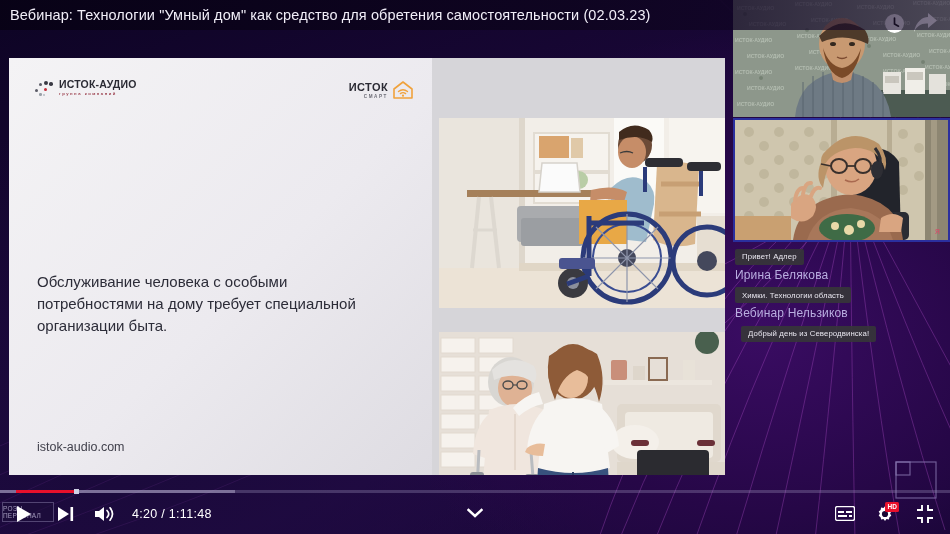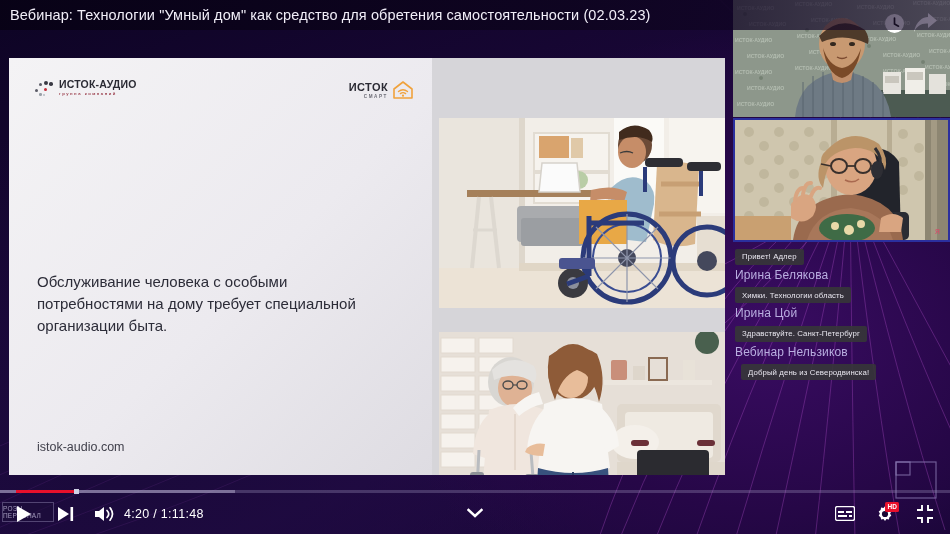--- a/index.html
+++ b/index.html
@@ -133,21 +133,21 @@
     position: absolute; left: 2px; top: 9px; width: 52px; height: 20px;
     border: 1px solid rgba(150,140,185,.45);
     background: rgba(30,14,58,.55);
     color: rgba(205,198,230,.75); font-size: 6.5px;
     display: flex; align-items: center; justify-content: center;
     letter-spacing: .2px; overflow: hidden;
   }
   #play-glyph { position: relative; z-index: 3; }
   #next-button { width: 38px; }
   #volume-button { width: 40px; }
-  #time-display { color: #fff; font-size: 12.5px; letter-spacing: .3px; }
+  #time-display { color: #fff; font-size: 12.5px; margin-left: 8px; letter-spacing: .3px; }
   #expand-chevron { position: absolute; left: 462px; bottom: 8px; width: 26px; height: 26px;
                     display:flex; align-items:center; justify-content:center; }
   #right-controls { position: absolute; right: 6px; bottom: 0; height: 41px; display: flex; align-items: center; }
   #subtitles-button { width: 38px; }
   #settings-button { width: 42px; position: relative; }
   #hd-badge {
     position: absolute; left: 21px; top: 9px;
     background: #e8102b; color: #fff; font-size: 6.5px; font-weight: 700;
     padding: 1px 2.5px; border-radius: 1.5px; line-height: 8px;
   }
@@ -507,21 +507,20 @@
   </div>
   <div class="cam-icon" id="share-icon">
     <svg width="25" height="22" viewBox="0 0 25 22">
       <path d="M1 20 C3 9 10 5 15 5 L15 1 L24 8.5 L15 16 L15 11.5 C8 11 4 14 1 20 Z" fill="#fff"></path>
     </svg>
   </div>
 
   <div id="chat">
       <div class="chat-item"><div class="chat-bubble">Привет! Адлер</div></div>
       <div class="chat-item"><div class="chat-name">Ирина Белякова</div><div class="chat-bubble">Химки. Технологии область</div></div>
-      <div class="chat-item"><div class="chat-name">Ирина Цой</div><div class="chat-bubble">Здравствуйте. Санкт-Петербург</div></div>
       <div class="chat-item indent"><div class="chat-name">Вебинар Нельзиков</div><div class="chat-bubble">Добрый день из Северодвинска!</div></div>
     </div>
 
   <svg id="deco-square" viewBox="0 0 44 40">
     <rect x="2" y="2" width="40" height="36" fill="none" stroke="#8f7fb8" stroke-width="1.2" opacity=".7"></rect>
     <rect x="2" y="2" width="14" height="13" fill="none" stroke="#8f7fb8" stroke-width="1.2" opacity=".7"></rect>
   </svg>
 
   <div id="progress-wrap">
     <div id="progress-track"></div>

